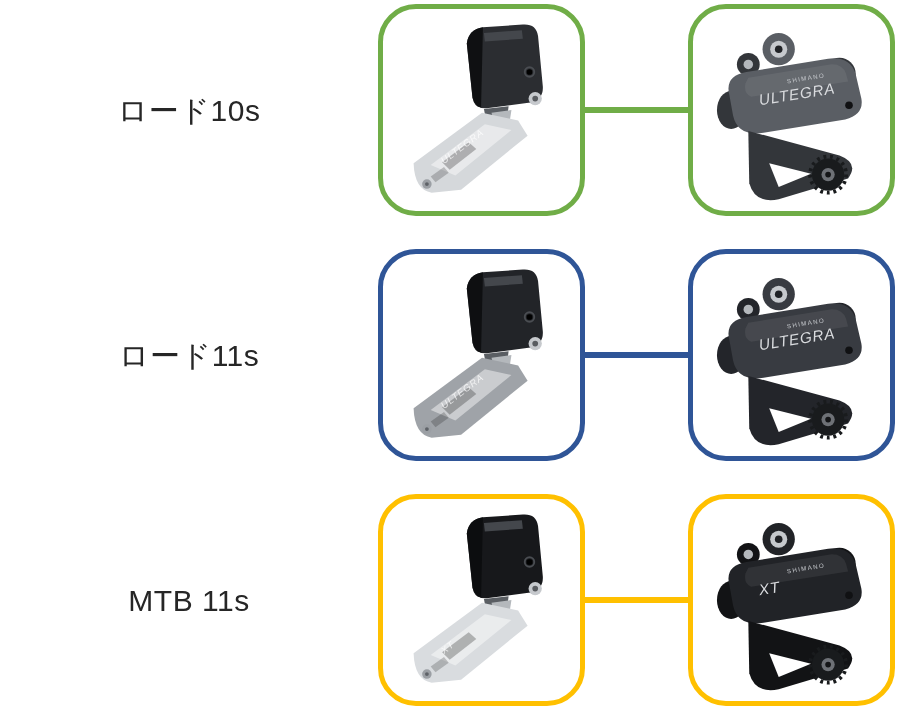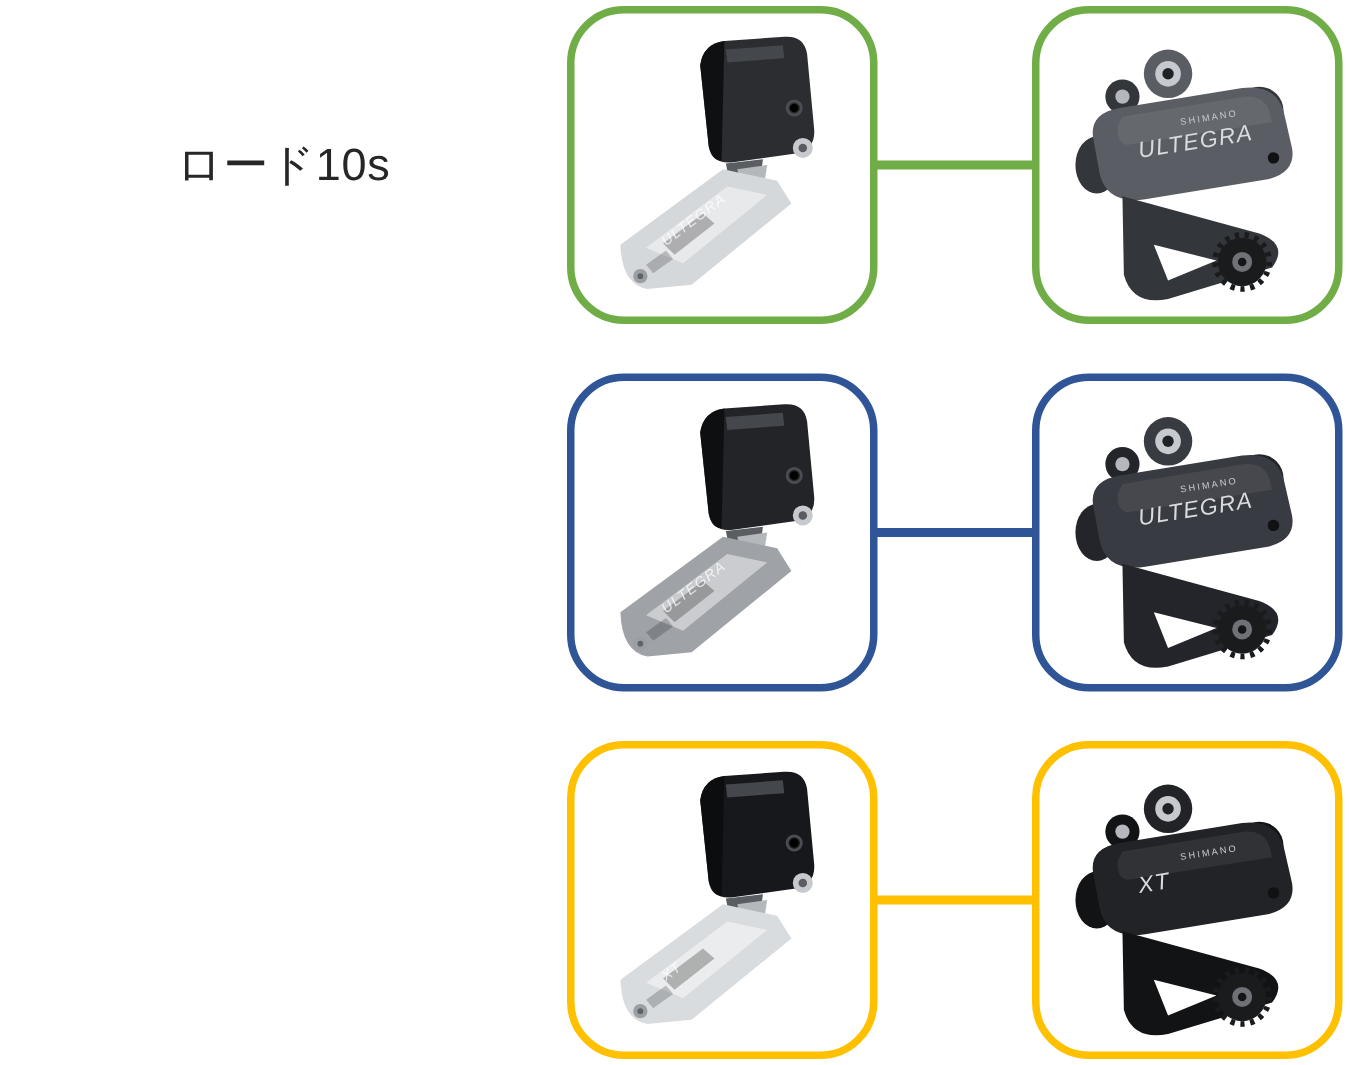--- a/index.html
+++ b/index.html
@@ -84,20 +84,24 @@
         <path d="M76 156 L120 167 L86 181 Z" fill="#FFFFFF"></path>
         <circle cx="138" cy="168" r="19" fill="none" stroke="#191B1D" stroke-width="4" stroke-dasharray="3 4"></circle>
         <circle cx="138" cy="168" r="17" fill="#191B1D"></circle>
         <circle cx="138" cy="168" r="7" fill="#6E7176"></circle>
         <circle cx="138" cy="168" r="3" fill="#141517"></circle>
       </svg>
     </div>
   </section>
 
   <section class="row row-2" style="--accent: #2F5597; --front-body: #222428; --front-cage: #9FA3A8; --rear-body: #383B41; --rear-dark: #23252A;">
+    <div class="label">
+      <div>ロード11s</div>
+      <div></div>
+    </div>
 
     <div class="box box-left">
       <svg viewBox="0 0 200 200">
         <path d="M84 30 Q86 15 101 13 L143 10 Q157 9 159 22 L164 75 Q165 89 151 92 L107 98 Q93 100 90 87 Z" style="fill:var(--front-body)"></path>
         <path d="M84 30 Q86 15 101 13 L99 97 Q92 97 90 87 Z" fill="#0B0C0D" opacity="0.85"></path>
         <path d="M102 19 L142 16 L143 25 L103 28 Z" fill="#44474C"></path>
         <circle cx="150" cy="60" r="5" fill="none" stroke="#4A4D52" stroke-width="2"></circle>
         <circle cx="150" cy="60" r="3" fill="#000000"></circle>
         <circle cx="156" cy="88" r="7" fill="#C6C9CD"></circle>
         <circle cx="156" cy="88" r="3" fill="#595C60"></circle>
@@ -134,20 +138,24 @@
         <path d="M76 156 L120 167 L86 181 Z" fill="#FFFFFF"></path>
         <circle cx="138" cy="168" r="19" fill="none" stroke="#191B1D" stroke-width="4" stroke-dasharray="3 4"></circle>
         <circle cx="138" cy="168" r="17" fill="#191B1D"></circle>
         <circle cx="138" cy="168" r="7" fill="#6E7176"></circle>
         <circle cx="138" cy="168" r="3" fill="#141517"></circle>
       </svg>
     </div>
   </section>
 
   <section class="row row-3" style="--accent: #FFC000; --front-body: #17181B; --front-cage: #D9DCDF; --rear-body: #212327; --rear-dark: #121315;">
+    <div class="label">
+      <div>MTB 11s</div>
+      <div></div>
+    </div>
 
     <div class="box box-left">
       <svg viewBox="0 0 200 200">
         <path d="M84 30 Q86 15 101 13 L143 10 Q157 9 159 22 L164 75 Q165 89 151 92 L107 98 Q93 100 90 87 Z" style="fill:var(--front-body)"></path>
         <path d="M84 30 Q86 15 101 13 L99 97 Q92 97 90 87 Z" fill="#0B0C0D" opacity="0.85"></path>
         <path d="M102 19 L142 16 L143 25 L103 28 Z" fill="#44474C"></path>
         <circle cx="150" cy="60" r="5" fill="none" stroke="#4A4D52" stroke-width="2"></circle>
         <circle cx="150" cy="60" r="3" fill="#000000"></circle>
         <circle cx="156" cy="88" r="7" fill="#C6C9CD"></circle>
         <circle cx="156" cy="88" r="3" fill="#595C60"></circle>

